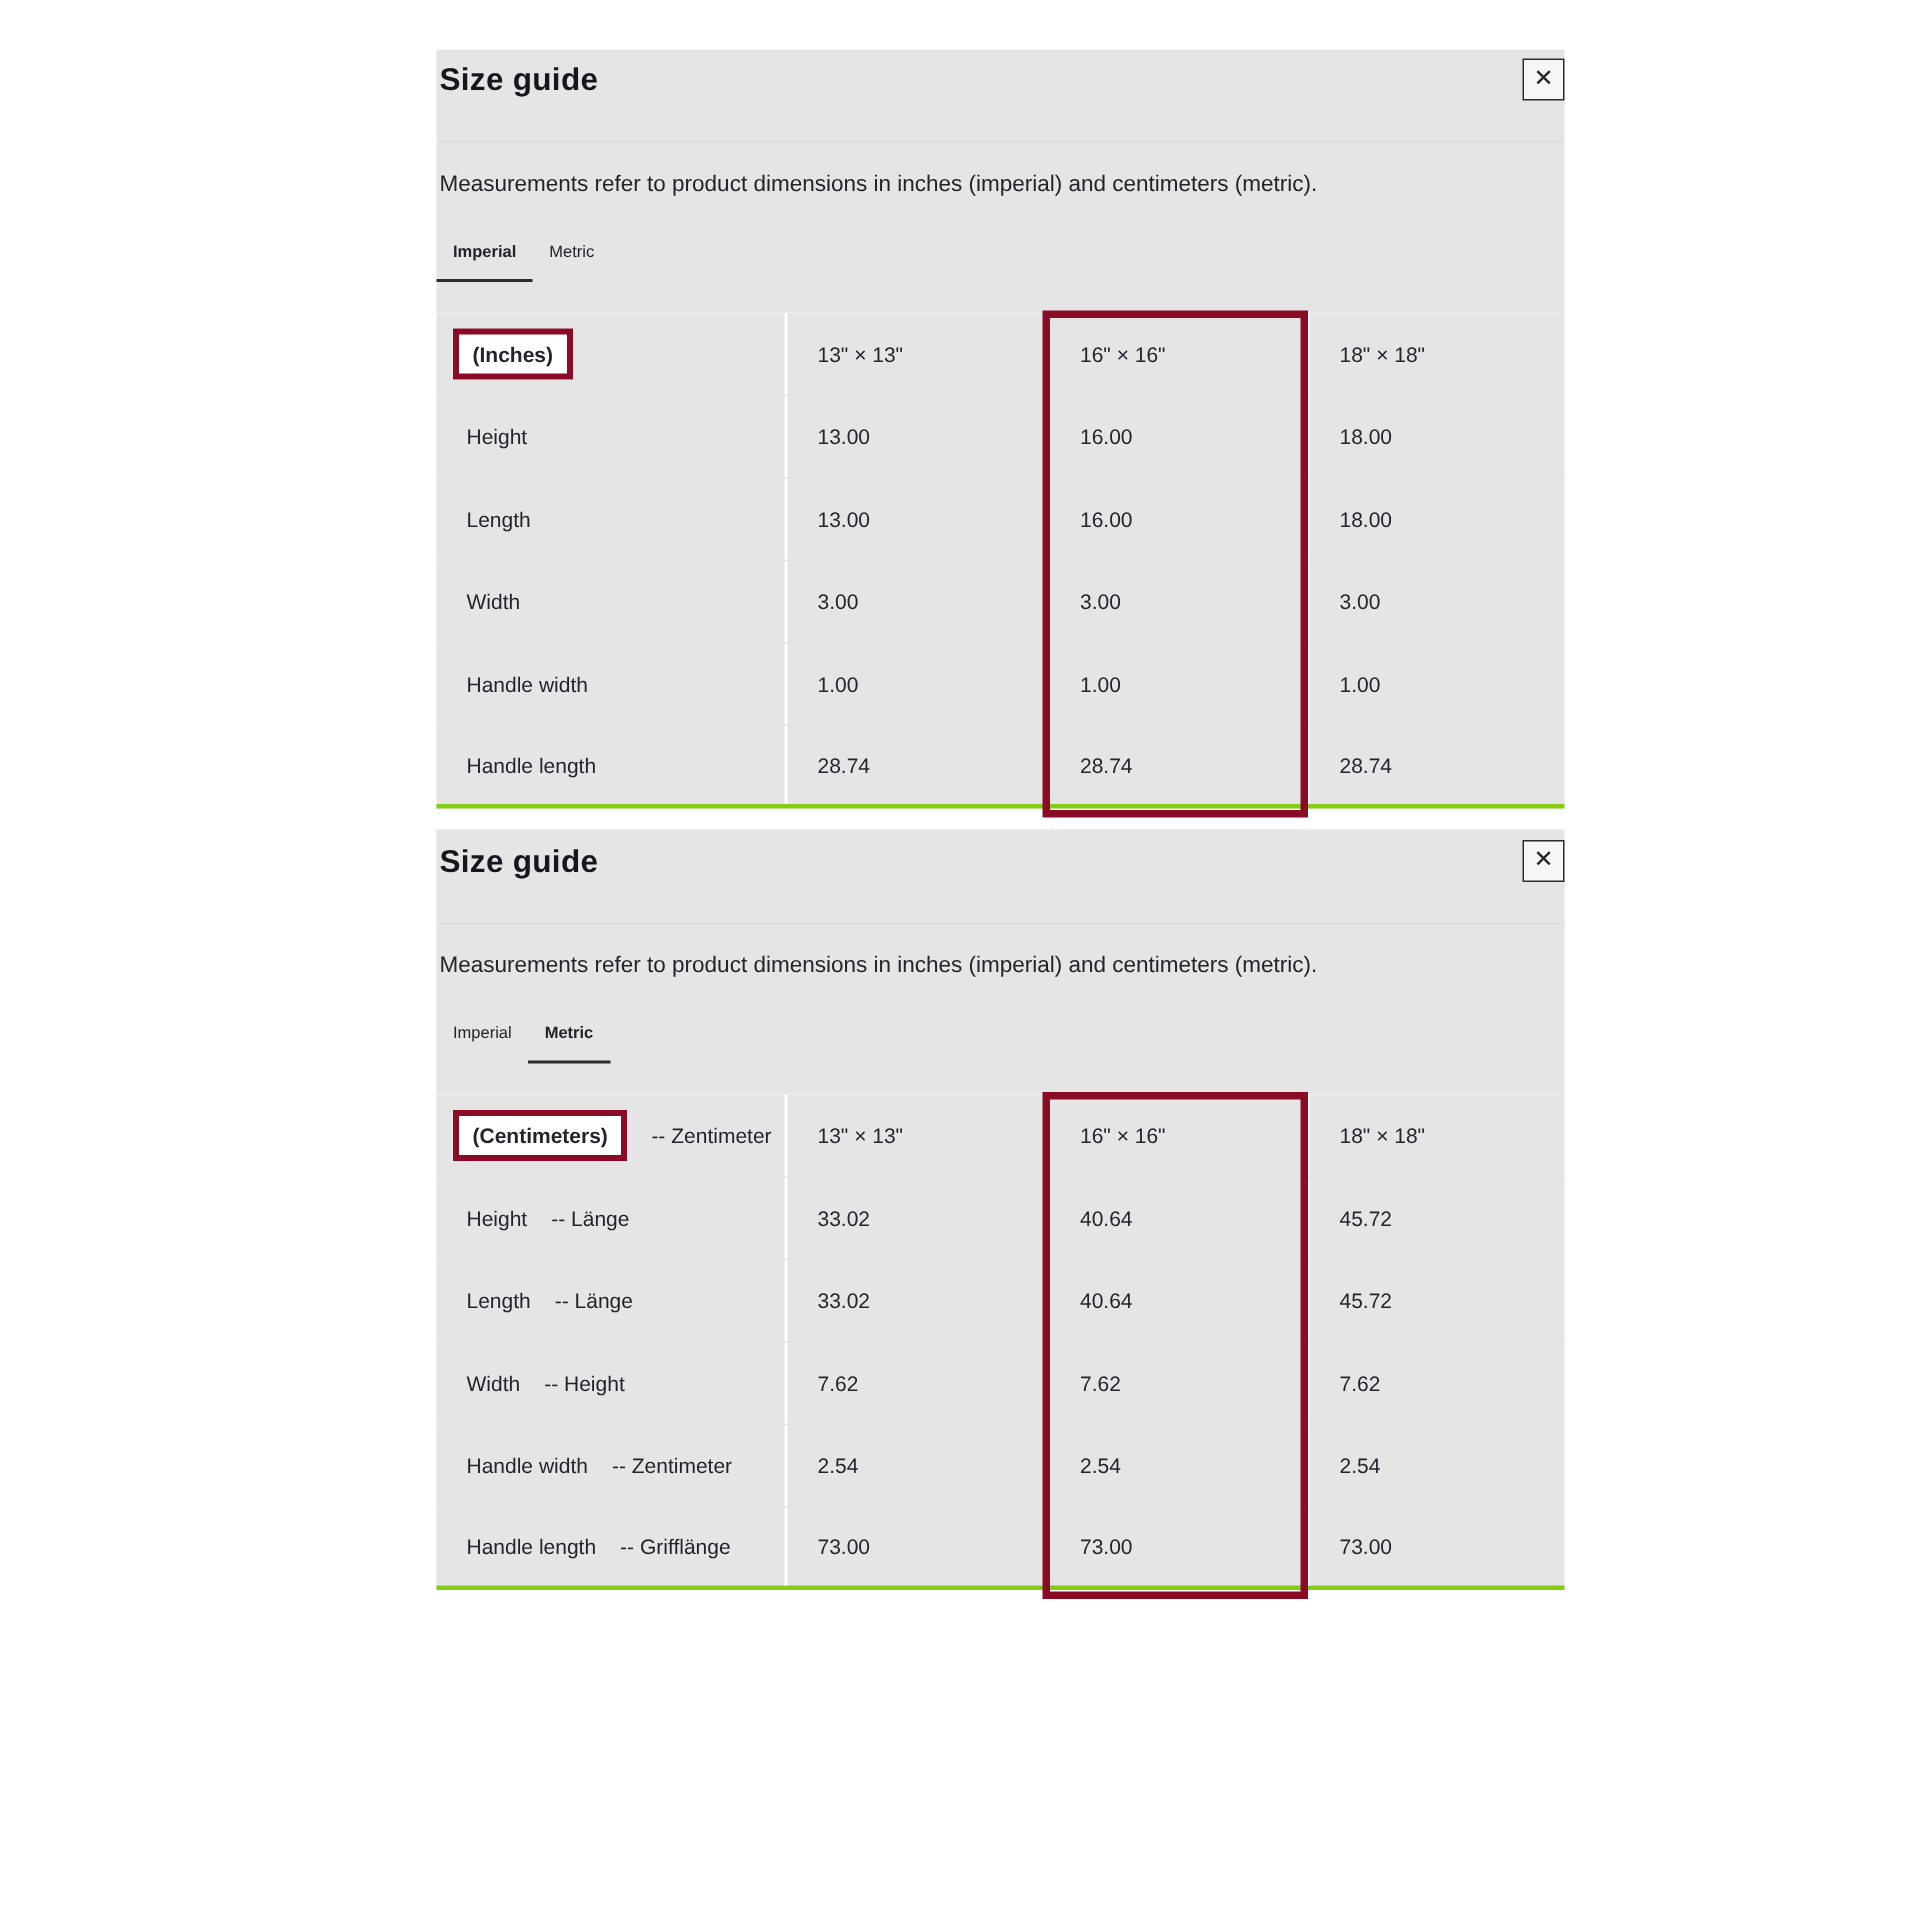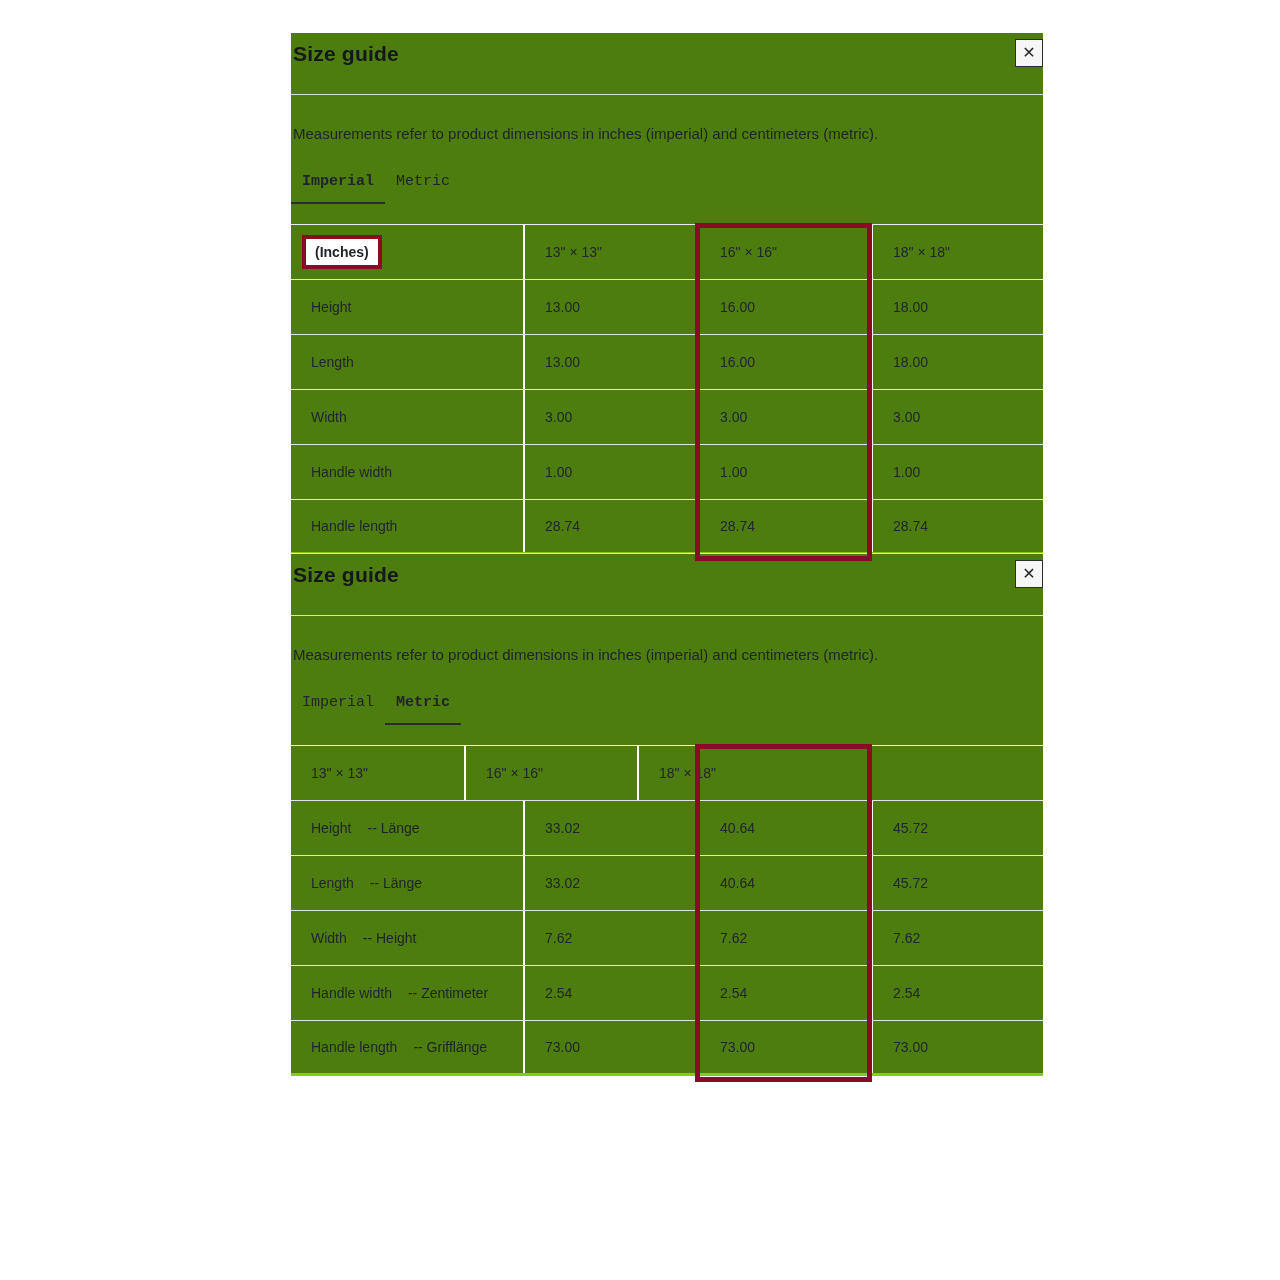--- a/index.html
+++ b/index.html
@@ -9,21 +9,21 @@
     background: #ffffff;
     font-family: "Liberation Sans", sans-serif;
     color: #22252c;
     position: relative;
     overflow: hidden;
   }
   .modal {
     position: absolute;
     left: 291px;
     width: 752px;
-    background: #4d7c0f;
+    background: #e5e5e5;
   }
   .modal-0 { top: 33px; }
   .modal-1 { top: 553px; border-top: 1px solid #e7e7e7; }
   .modal-header {
     position: relative;
     height: 62px;
     border-bottom: 1px solid #dcdcdc;
   }
   .modal-title {
     position: absolute;
@@ -46,32 +46,31 @@
     align-items: center;
     justify-content: center;
     cursor: pointer;
   }
   .close-btn span {
     font-size: 16px;
     color: #24262c;
     line-height: 1;
   }
   .modal-desc {
-    margin: 30px 0 0 2px;
+    margin: 19px 0 0 2px;
     font-size: 15px;
     color: #212429;
   }
   .tabs { display: flex; margin-top: 24px; }
   .tab {
     padding: 7px 11px 12px 11px;
-    font-size: 15px;
+    font-size: 11px;
     color: #212429;
     cursor: pointer;
     border-bottom: 2px solid transparent;
-    font-family: Liberation Mono, monospace;
   }
   .tab.active { font-weight: 700; border-bottom: 2px solid #2c2c2c; }
   .size-table {
     position: relative;
     margin-top: 20px;
     border-top: 1px solid #ececec;
   }
   .t-row {
     display: flex;
     height: 55px;
@@ -193,20 +192,24 @@
       </div>
     </div>
     <div class="modal-desc">Measurements refer to product dimensions in inches (imperial) and centimeters (metric).</div>
     <div class="tabs">
         <div class="tab">Imperial</div>
         <div class="tab active">Metric</div>
       </div>
     <div class="size-table">
       <div class="col-box"></div>
       <div class="t-row">
+        <div class="t-cell c0">
+          <span class="hdr-label unit-label boxed-label">(Centimeters)</span>
+          <span class="lbl-annot">-- Zentimeter</span>
+        </div>
       <div class="t-cell c1">13" × 13"</div>
           <div class="t-cell c2">16" × 16"</div>
           <div class="t-cell c3">18" × 18"</div>
         </div>
     <div class="t-row">
           <div class="t-cell c0">
             <span>Height</span>
             <span class="lbl-annot">-- Länge</span>
           </div>
           <div class="t-cell c1">33.02</div>

